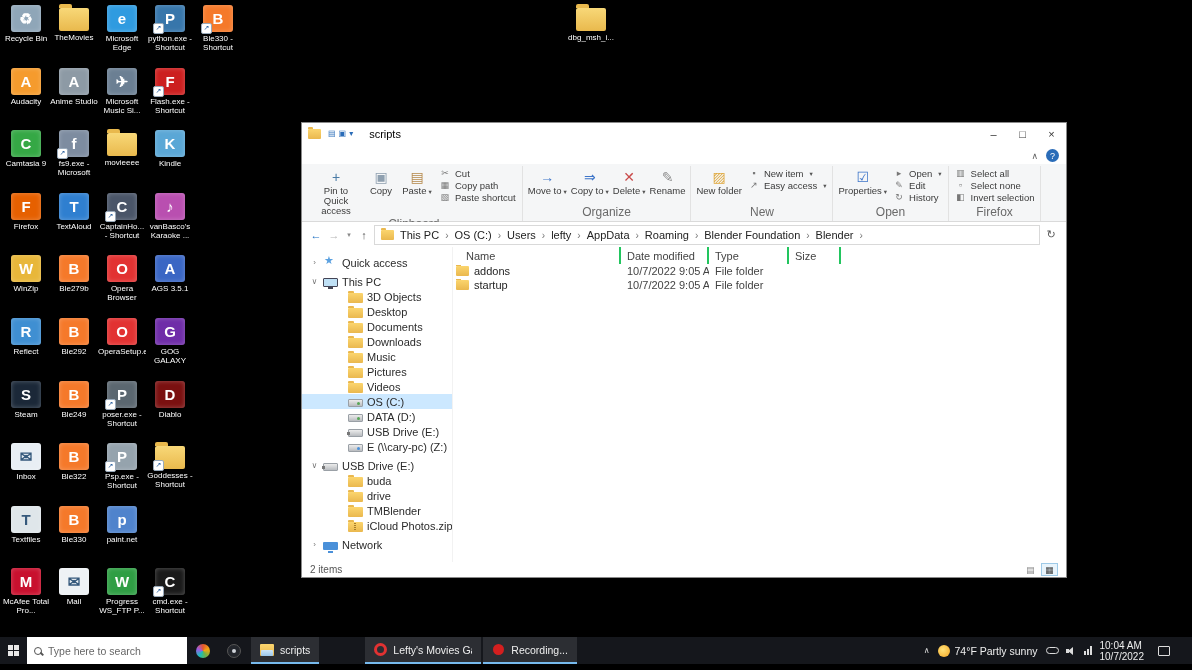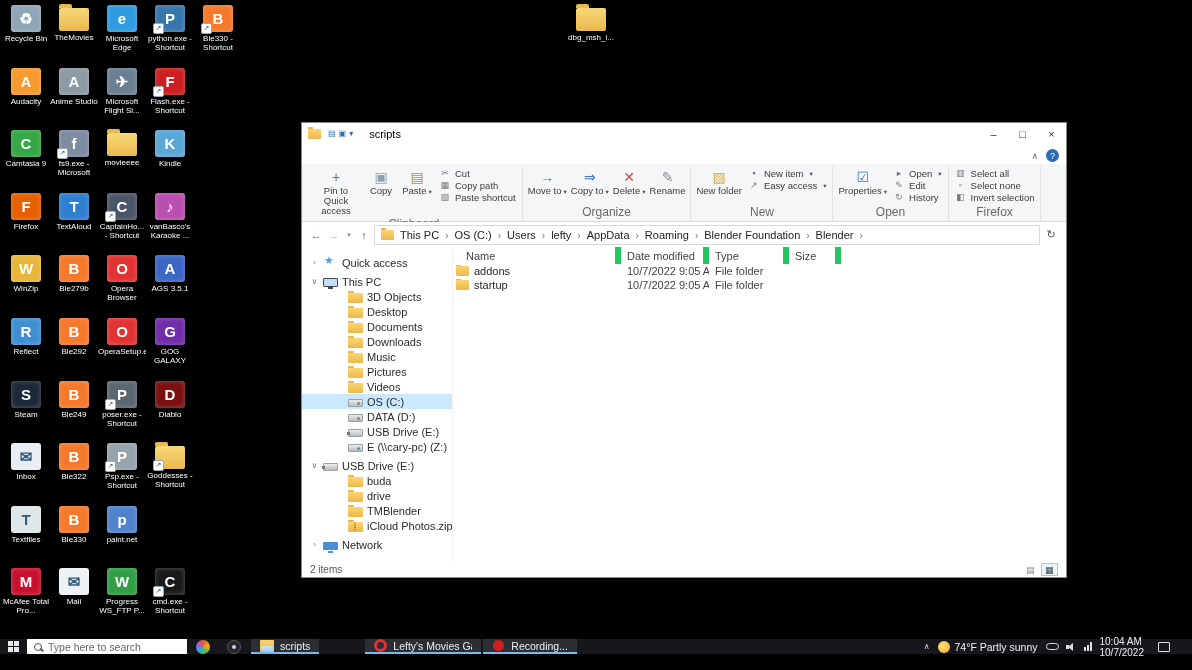--- a/index.html
+++ b/index.html
@@ -111,41 +111,41 @@
   .s-icon[data-icon="drive"]::after{content:"";position:absolute;right:2px;top:2px;width:3px;height:3px;
     border-radius:50%;background:#57a657}
   .s-icon[data-icon="usb"]::after{content:"";position:absolute;left:-2px;top:2px;width:3px;height:3px;background:#777}
   .s-icon[data-icon="netdrive"]::after{content:"";position:absolute;right:2px;top:2px;width:3px;height:3px;
     border-radius:50%;background:#4a90d9}
   .s-icon[data-icon="network"]{background:#4a90d9;height:8px;margin-top:2px;border-radius:1px}
   .s-icon[data-icon="network"]::after{content:"";position:absolute;left:5px;bottom:-3px;width:5px;height:2px;background:#4a90d9}
 
   .filearea{flex:1;display:flex;flex-direction:column;overflow:hidden;border-left:1px solid #f2f2f2}
   .cols{height:17px;display:flex;align-items:center;color:#444;font-size:11px;flex:0 0 auto}
-  .col{height:100%;display:flex;align-items:center;padding:0 6px;border-right:6px solid #22c55e}
+  .col{height:100%;display:flex;align-items:center;padding:0 6px;border-right:2px solid #22c55e}
   .col[data-col="name"]{width:168px;padding-left:13px}
   .col[data-col="date"]{width:88px}
   .col[data-col="type"]{width:80px}
   .col[data-col="size"]{width:52px}
   .rows{flex:1;overflow:hidden}
   .file-row{height:14px;display:flex;align-items:center;font-size:11px;color:#1f1f1f}
   .cell{padding:0 6px;white-space:nowrap;overflow:hidden}
   .cell[data-col="name"]{width:168px;display:flex;align-items:center;gap:5px;padding-left:3px}
   .cell[data-col="date"]{width:88px;color:#444}
   .cell[data-col="type"]{width:80px;color:#444}
   .cell[data-col="size"]{width:52px;color:#444}
 
   .statusbar{height:15px;display:flex;align-items:center;padding:0 8px;font-size:10px;color:#555;flex:0 0 auto}
   .views{margin-left:auto;display:flex;gap:2px}
   .view-btn{width:17px;height:13px;display:flex;align-items:center;justify-content:center;
     font-size:9px;color:#888;border:1px solid transparent}
   .view-btn[data-active]{border-color:#9ecae8;background:#e8f4fc;color:#444}
 
   
-  #taskbar{position:absolute;left:0;right:0;bottom:16px;height:15px;background:#15171c;
+  #taskbar{position:absolute;left:0;right:0;bottom:6px;height:27px;background:#15171c;
     display:flex;align-items:stretch;color:#eee;z-index:10}
   .start{width:27px;display:flex;align-items:center;justify-content:center}
   .winlogo{width:11px;height:11px;display:grid;grid-template-columns:5px 5px;grid-template-rows:5px 5px;gap:1px}
   .winlogo i{background:#e8e8e8}
   .tb-search{width:160px;background:#fff;display:flex;align-items:center;gap:6px;padding:0 7px}
   .tb-search .mag{border-color:#555}
   .tb-search .mag::after{background:#555}
   .tb-search input{font-size:10.5px;color:#444}
   .tb-search input::placeholder{color:#666}
   .pinned{display:flex}
@@ -338,21 +338,21 @@
         <span class="dimg" style="--c: #2f9be0;">
           <span class="dglyph">e</span>
         </span>
         <span class="dlabel">Microsoft Edge</span>
       </div>
 
       <div class="dicon">
         <span class="dimg" style="--c: #6b7f93;">
           <span class="dglyph">✈</span>
         </span>
-        <span class="dlabel">Microsoft Flight Si...</span>
+        <span class="dlabel">Microsoft Music Si...</span>
       </div>
 
       <div class="dicon" data-type="folder">
         <span class="dimg">
           <span class="dglyph"></span>
         </span>
         <span class="dlabel">movieeee</span>
       </div>
 
       <div class="dicon" data-shortcut="">

